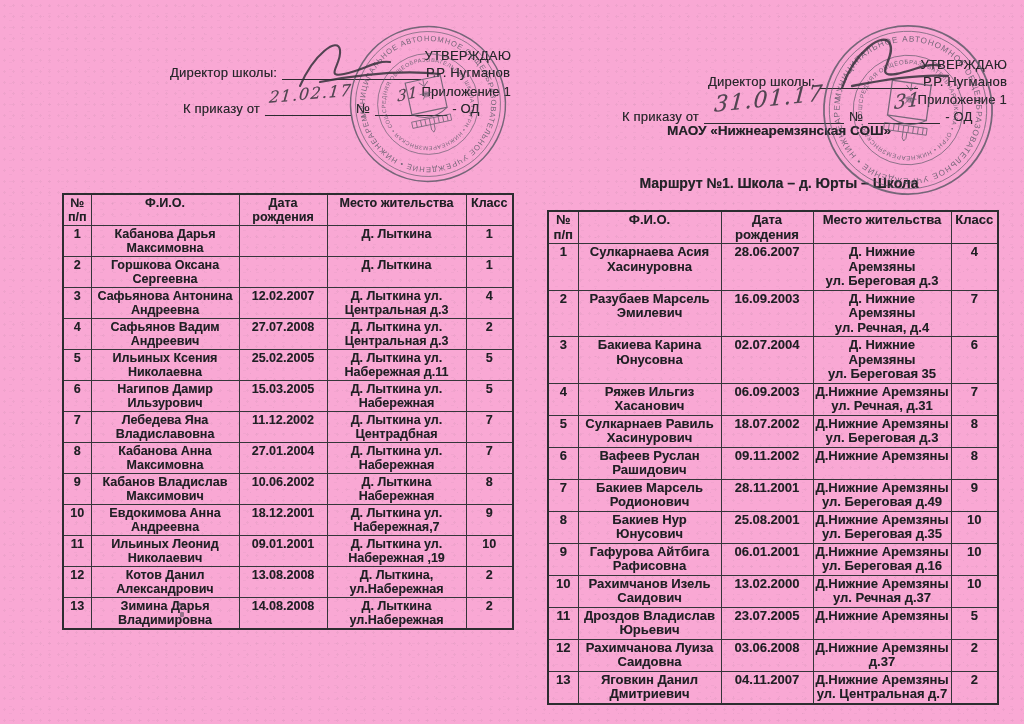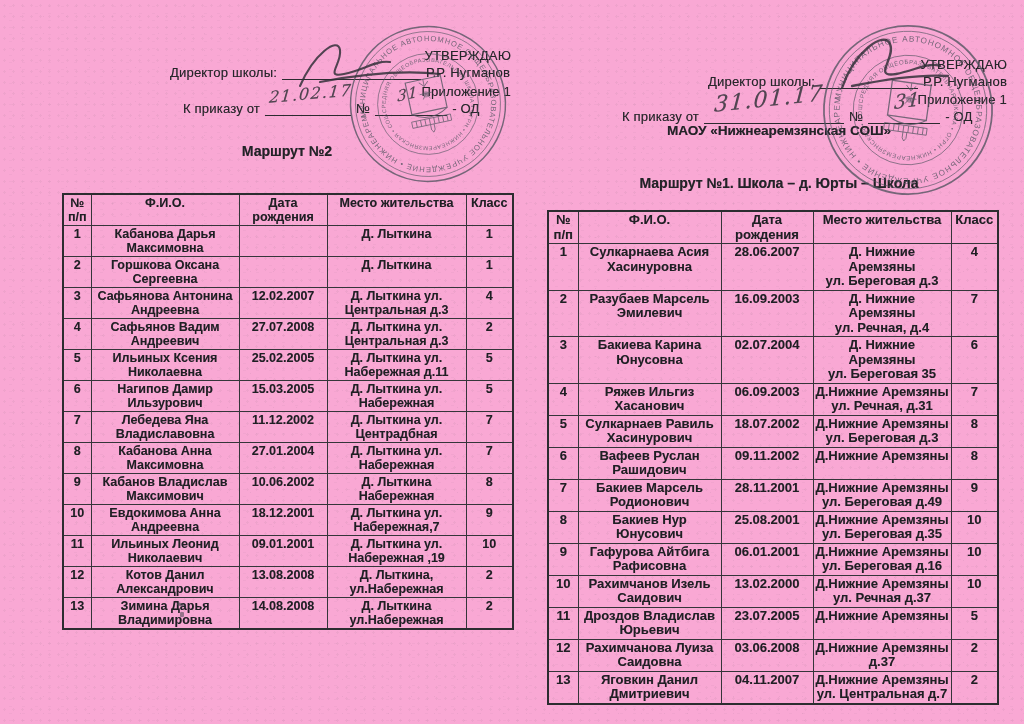--- a/index.html
+++ b/index.html
@@ -70,21 +70,20 @@
         <span class="hand" style="left:4px;top:-16px;font-size:16px;transform:rotate(-5deg) skewX(-10deg)">21.02.17</span>
       </span>
       <span>№</span>
       <span class="uline" style="width:72px">
         <span class="hand" style="left:22px;top:-15px;font-size:15px;transform:rotate(-12deg) skewX(-12deg)">31</span>
       </span>
       <span>- ОД</span>
     </div>
 
     <div class="doc-title t-left">
-      <div>Маршрут №2</div>
     </div>
 
     <table class="tbl-left">
       <colgroup>
         <col style="width:28px">
           <col style="width:148px">
           <col style="width:88px">
           <col style="width:139px">
           <col style="width:47px">
       </colgroup>

